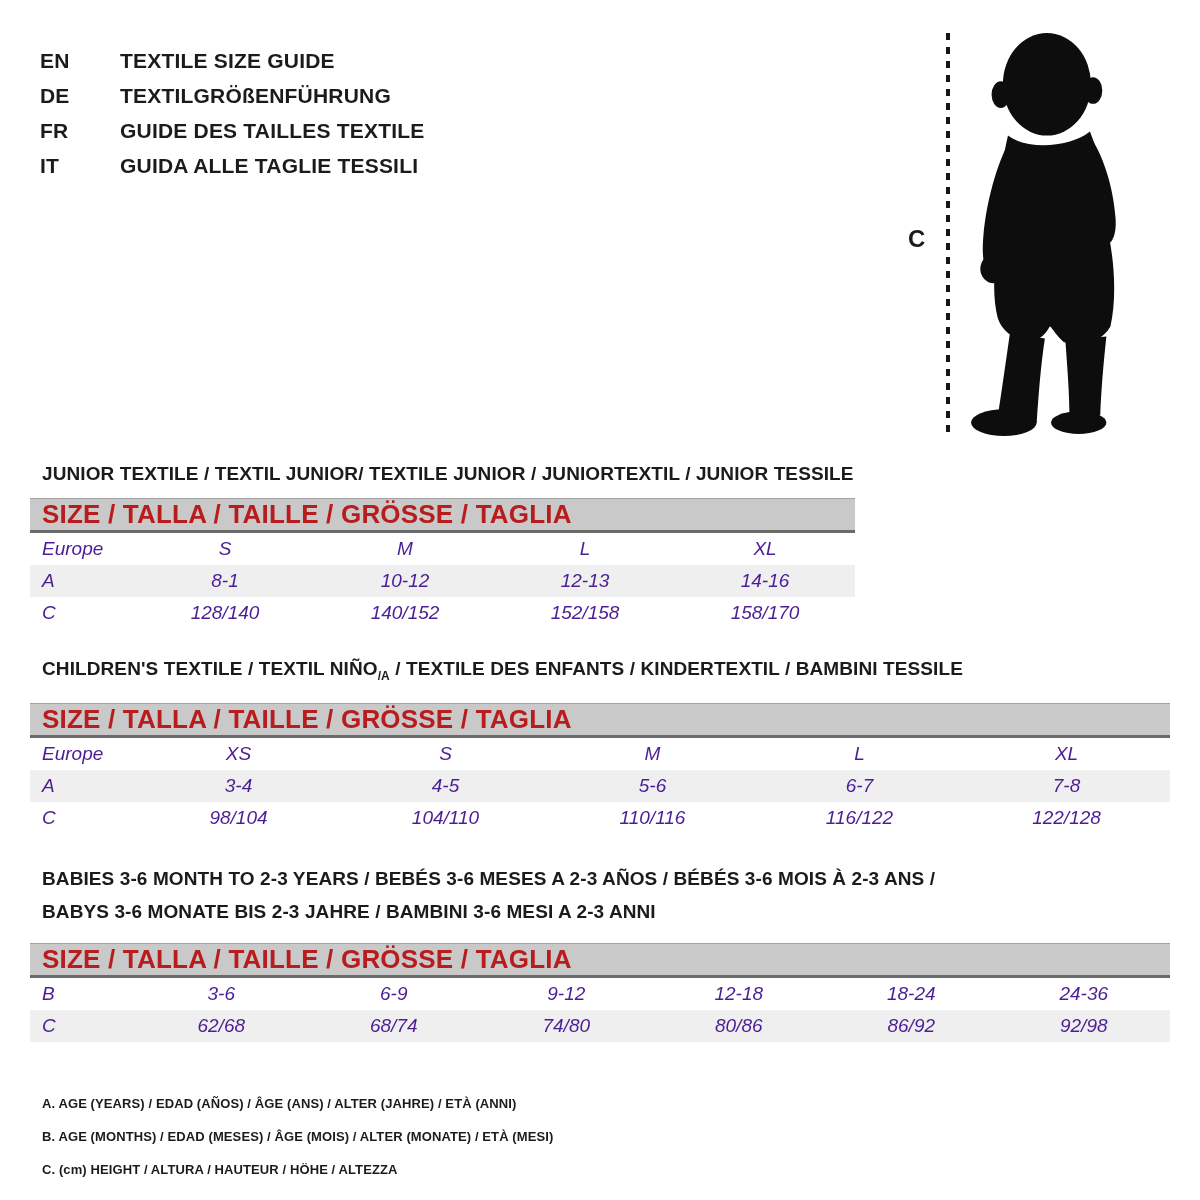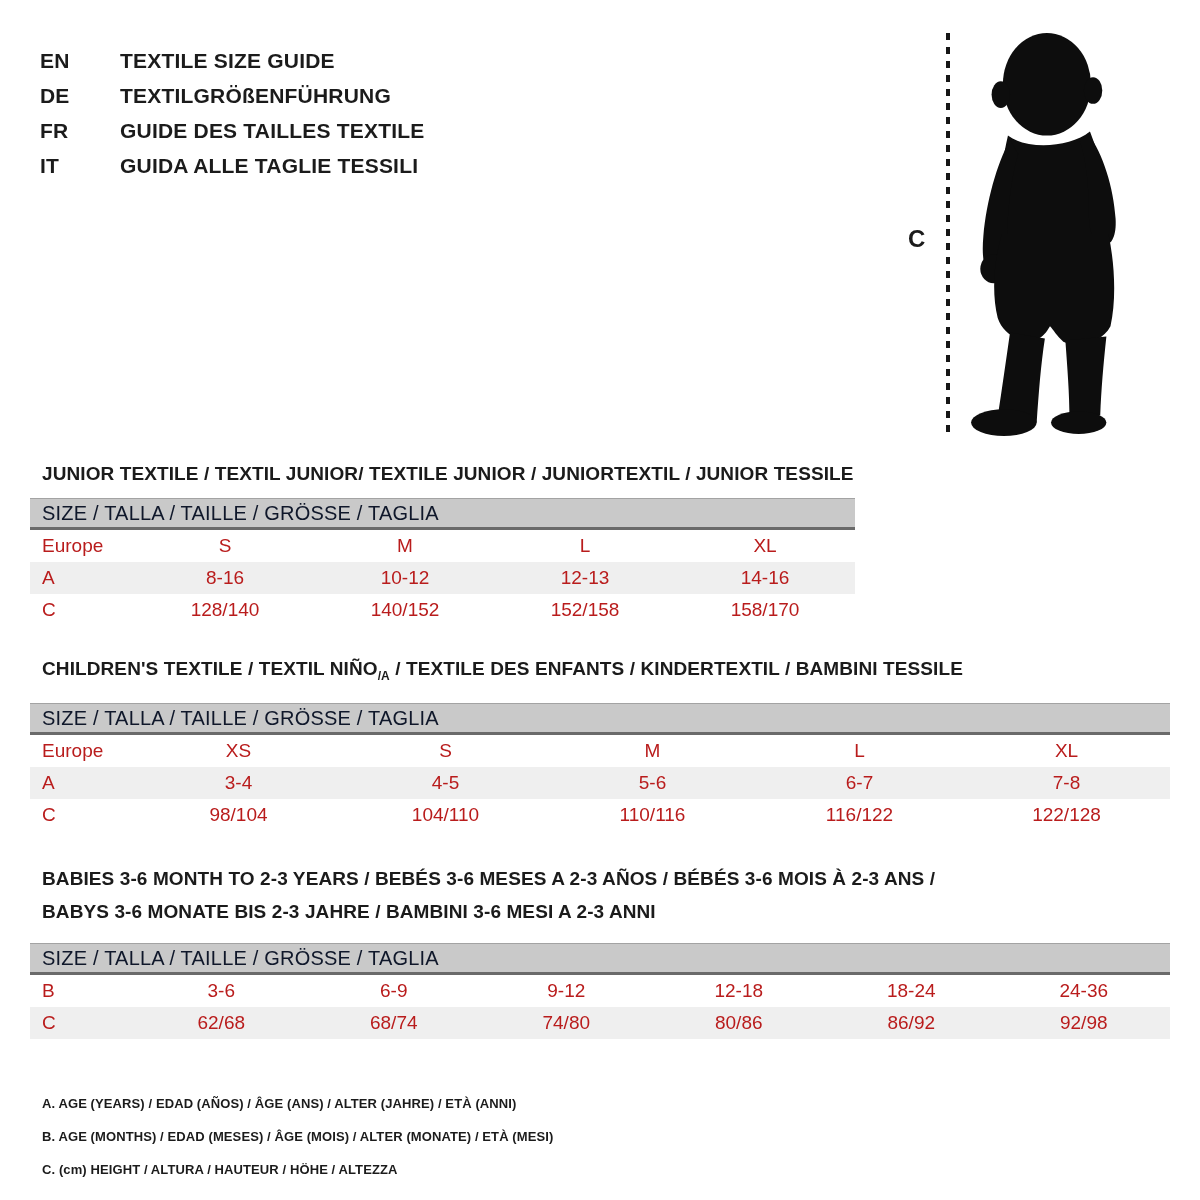--- a/index.html
+++ b/index.html
@@ -38,26 +38,26 @@
 
   
   table.size-table{position:absolute;left:30px;border-collapse:collapse;table-layout:fixed;}
   table.t-junior{width:825px;top:481px;}
   table.t-children{width:1140px;top:686px;}
   table.t-babies{width:1140px;top:926px;}
   .size-table th.bar{
     background:#c9c9c9;
     border-top:1px solid #a3a3a3;
     border-bottom:3px solid #6a6a6a;
-    height:28px;font-size:20px;font-weight:normal;color:#0f172a;
+    height:28px;font-size:26px;font-weight:bold;color:#b91c1c;
     text-align:left;padding:0 0 0 12px;letter-spacing:.2px;
   }
   .size-table td{
-    height:32px;font-size:19px;color:#b91c1c;text-align:center;
-    padding:0;vertical-align:middle;
+    height:32px;font-size:19px;color:#4c1d95;text-align:center;
+    padding:0;vertical-align:middle;font-style:italic;
   }
   .size-table td.row-label{text-align:left;padding-left:12px;}
   .size-table tr.shaded td{background:#efefef;}
   .size-table tr.plain td{background:#ffffff;}
   .size-table col.label-col{width:105px;}
 
   
   .footnotes{position:absolute;left:42px;top:1070px;}
   .footnote{font-size:13px;font-weight:bold;line-height:33px;letter-spacing:.1px;}
 </style>
@@ -119,21 +119,21 @@
     <tbody>
       <tr class="plain">
         <td class="row-label">Europe</td>
         <td>S</td>
         <td>M</td>
         <td>L</td>
         <td>XL</td>
       </tr>
       <tr class="shaded">
         <td class="row-label">A</td>
-        <td>8-16</td>
+        <td>8-1</td>
         <td>10-12</td>
         <td>12-13</td>
         <td>14-16</td>
       </tr>
       <tr class="plain">
         <td class="row-label">C</td>
         <td>128/140</td>
         <td>140/152</td>
         <td>152/158</td>
         <td>158/170</td>

